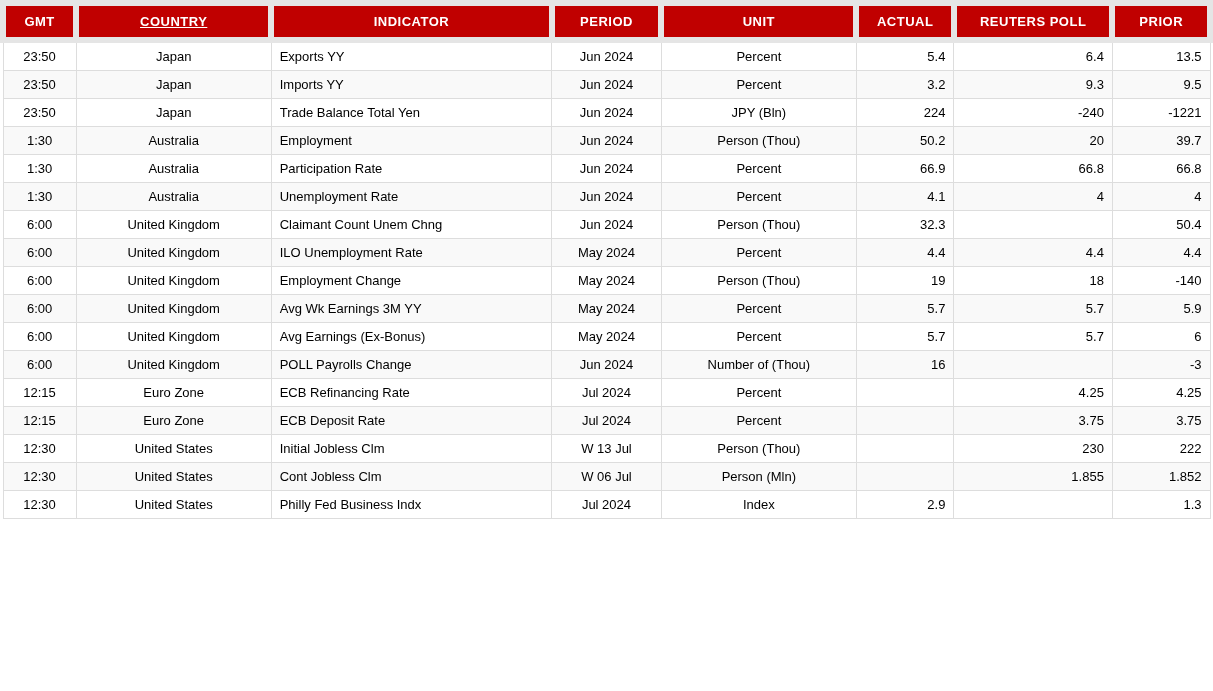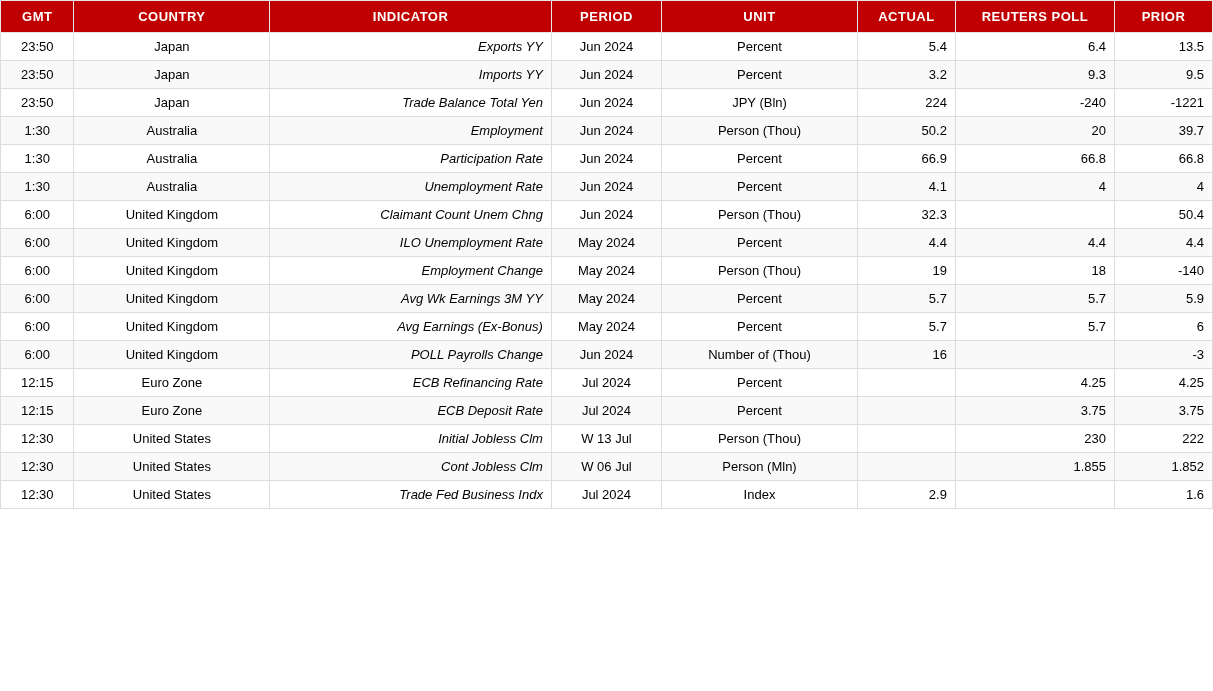--- a/index.html
+++ b/index.html
@@ -14,46 +14,45 @@
       border-collapse: collapse;
     }
     thead tr {
       background: #c00000;
     }
     thead th {
       color: #fff;
       font-weight: bold;
       text-align: center;
       padding: 8px 4px;
-      border: 1px solid #e5e5e5;
+      border: 6px solid #e5e5e5;
       font-size: 13px;
       letter-spacing: 0.5px;
     }
     tbody tr {
       background: #fff;
     }
     tbody tr:nth-child(even) {
       background: #f9f9f9;
     }
     tbody td {
       border: 1px solid #ddd;
       padding: 6px 8px;
       text-align: center;
       color: #000;
       font-size: 13px;
     }
     tbody td.indicator {
-      text-align: right;
-      font-style: italic;
+      text-align: left;
     }
     tbody td.numeric {
       text-align: right;
     }
     .col-gmt { width: 60px; }
-    .col-country { width: 160px; }
+    .col-country { width: 160px; text-decoration: underline; }
     .col-indicator { width: 230px; text-align: center; }
     .col-period { width: 90px; margin-left: 41px; }
     .col-unit { width: 160px; }
     .col-actual { width: 80px; }
     .col-reuters { width: 130px; margin-left: 42px; }
     .col-prior { width: 80px; }
   </style>
 </head>
 <body>
 
@@ -227,21 +226,21 @@
         <td class="indicator">Cont Jobless Clm</td>
         <td>W 06 Jul</td>
         <td>Person (Mln)</td>
         <td class="numeric"></td>
         <td class="numeric">1.855</td>
         <td class="numeric">1.852</td>
       </tr>
       <tr>
         <td>12:30</td>
         <td>United States</td>
-        <td class="indicator">Trade Fed Business Indx</td>
+        <td class="indicator">Philly Fed Business Indx</td>
         <td>Jul 2024</td>
         <td>Index</td>
         <td class="numeric">2.9</td>
         <td class="numeric"></td>
-        <td class="numeric">1.6</td>
+        <td class="numeric">1.3</td>
       </tr>
     </tbody>
 </table>
 
 </body></html>

